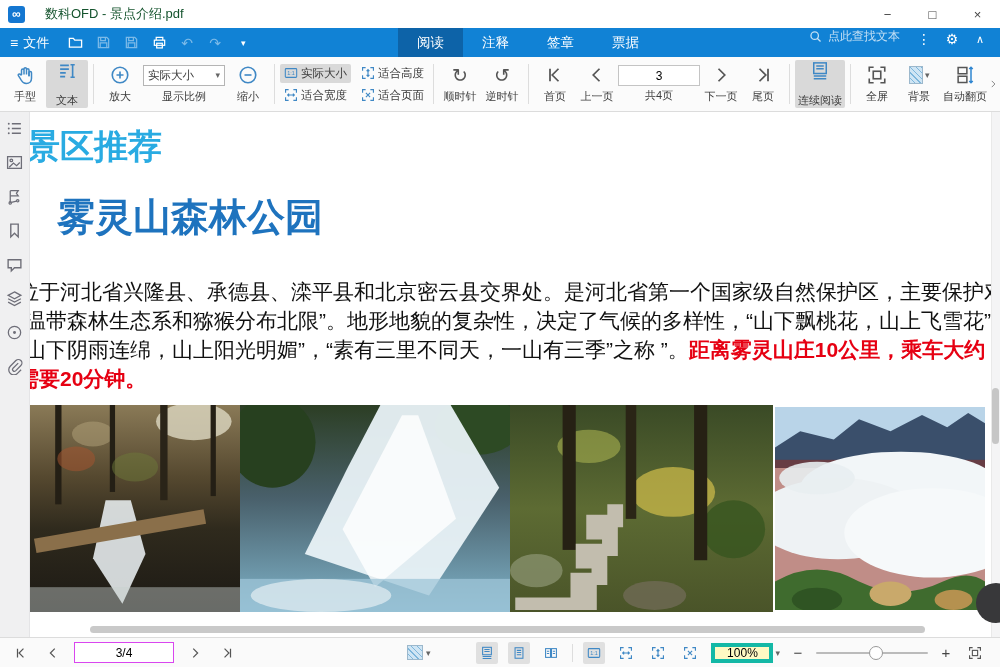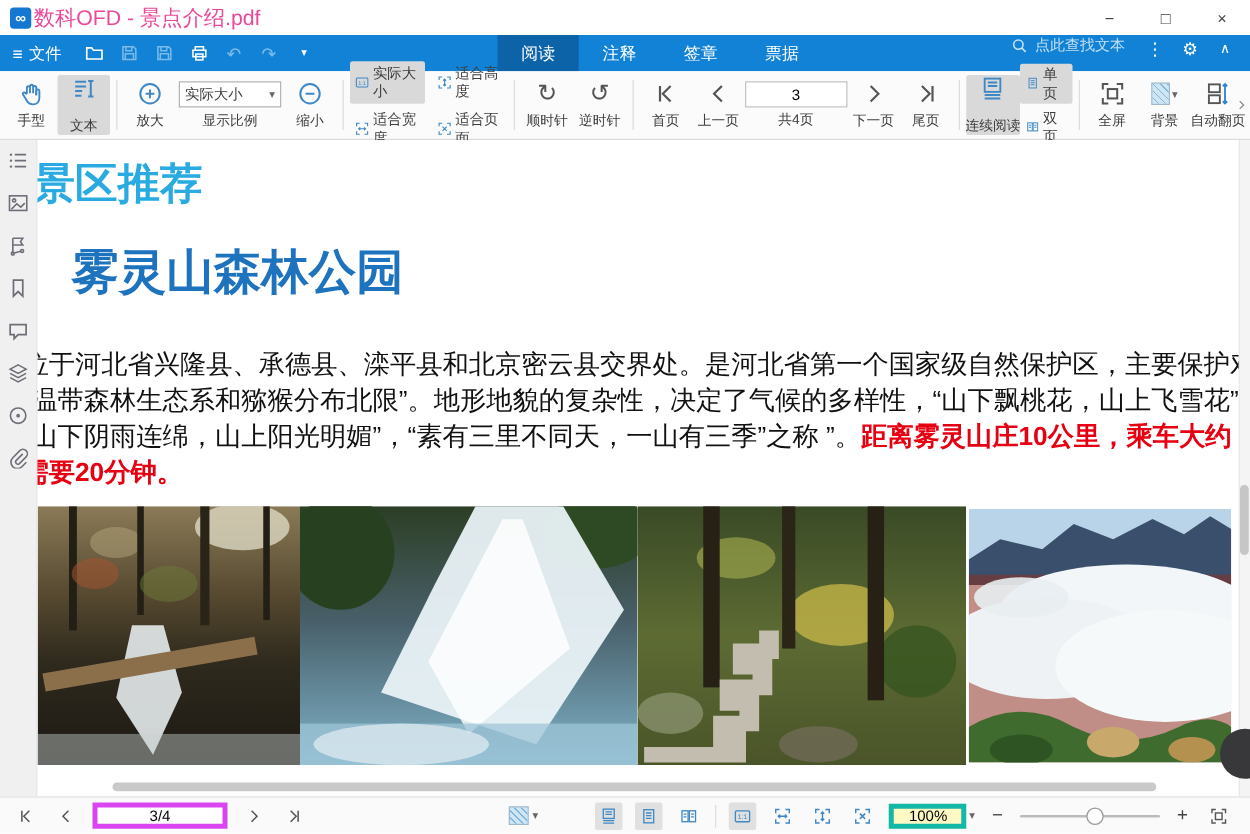--- a/index.html
+++ b/index.html
@@ -3,21 +3,21 @@
 <meta charset="utf-8">
 <style>
   * { margin:0; padding:0; box-sizing:border-box; }
   html,body { width:1000px; height:667px; overflow:hidden; background:#fff;
     font-family:"Liberation Sans","DejaVu Sans",sans-serif; }
 
   
   .titlebar { height:28px; background:#ffffff; display:flex; align-items:center; padding-left:8px; }
   .logo { width:17px; height:17px; background:#1477d1; border-radius:3px; color:#fff;
     font-size:12px; font-weight:bold; display:flex; align-items:center; justify-content:center; }
-  .title-text { font-size:17px; color:#ec4899; margin-left:2px; }
+  .title-text { font-size:13px; color:#14532d; margin-left:20px; }
   .win-controls { margin-left:auto; display:flex; height:28px; }
   .win-btn { width:45px; display:flex; align-items:center; justify-content:center;
     font-size:13px; color:#444; cursor:default; }
 
   
   .menubar { height:29px; background:#1182d5; display:flex; align-items:stretch; color:#fff; }
   .mb-left { display:flex; align-items:center; gap:4px; padding-left:10px; }
   .mb-file { display:flex; align-items:center; gap:5px; font-size:13px; padding-right:10px; }
   .mb-ic { width:24px; height:22px; display:flex; align-items:center; justify-content:center; color:#fff; }
   .mb-ic svg { width:15px; height:15px; }
@@ -83,21 +83,21 @@
   .hthumb { position:absolute; bottom:4px; left:60px; width:835px; height:7px; background:#c9c9c9; border-radius:4px; }
   .fab { position:absolute; right:-16px; bottom:14px; width:40px; height:40px; border-radius:50%; background:#38383a; }
 
   
   .statusbar { height:30px; background:#fafafa; border-top:1px solid #dcdcdc; display:flex;
     align-items:center; padding:0 10px; gap:10px; color:#555; }
   .sb-ic { width:22px; height:22px; display:flex; align-items:center; justify-content:center; border-radius:2px; }
   .sb-ic svg { width:14px; height:14px; }
   .sb-ic.blue svg { color:#3f88c5; }
   .sb-ic.sel { background:#e0e0e0; }
-  .sb-page { width:108px; height:21px; border:4px solid #d946ef; background:#fff; text-align:center;
+  .sb-page { width:100px; height:21px; border:1px solid #d946ef; background:#fff; text-align:center;
     font-size:12px; font-family:inherit; }
   .sb-sep { width:1px; height:18px; background:#ddd; }
   .zoom-box { width:62px; height:20px; border:4px solid #14b8a6; background:#fef9c3; text-align:center;
     font-size:12px; font-family:inherit; }
   .caret { font-size:9px; color:#666; }
   .slider { width:112px; height:2px; background:#bbb; position:relative; border-radius:1px; }
   .knob { position:absolute; top:-6px; left:47%; width:14px; height:14px; background:#fff;
     border:1px solid #999; border-radius:50%; }
   .pm { font-size:15px; color:#444; width:16px; text-align:center; }
 </style>
@@ -424,34 +424,20 @@
     <span class="tl">尾页</span>
   </div>
   <div class="sep"></div>
   <div class="tbtn sel">
     <span class="ti">
         <svg>
           <use href="#ic-cont"></use>
         </svg>
       </span>
     <span class="tl">连续阅读</span>
-  </div>
-  <div class="stack2">
-    <div class="stack-item sel">
-      <svg>
-          <use href="#ic-single"></use>
-        </svg>
-        <span>单页</span>
-    </div>
-    <div class="stack-item">
-      <svg>
-          <use href="#ic-double"></use>
-        </svg>
-        <span>双页</span>
-    </div>
   </div>
   <div class="sep"></div>
   <div class="tbtn">
     <span class="ti gray-ic">
         <svg>
           <use href="#ic-fullscr"></use>
         </svg>
       </span>
     <span class="tl">全屏</span>
   </div>

